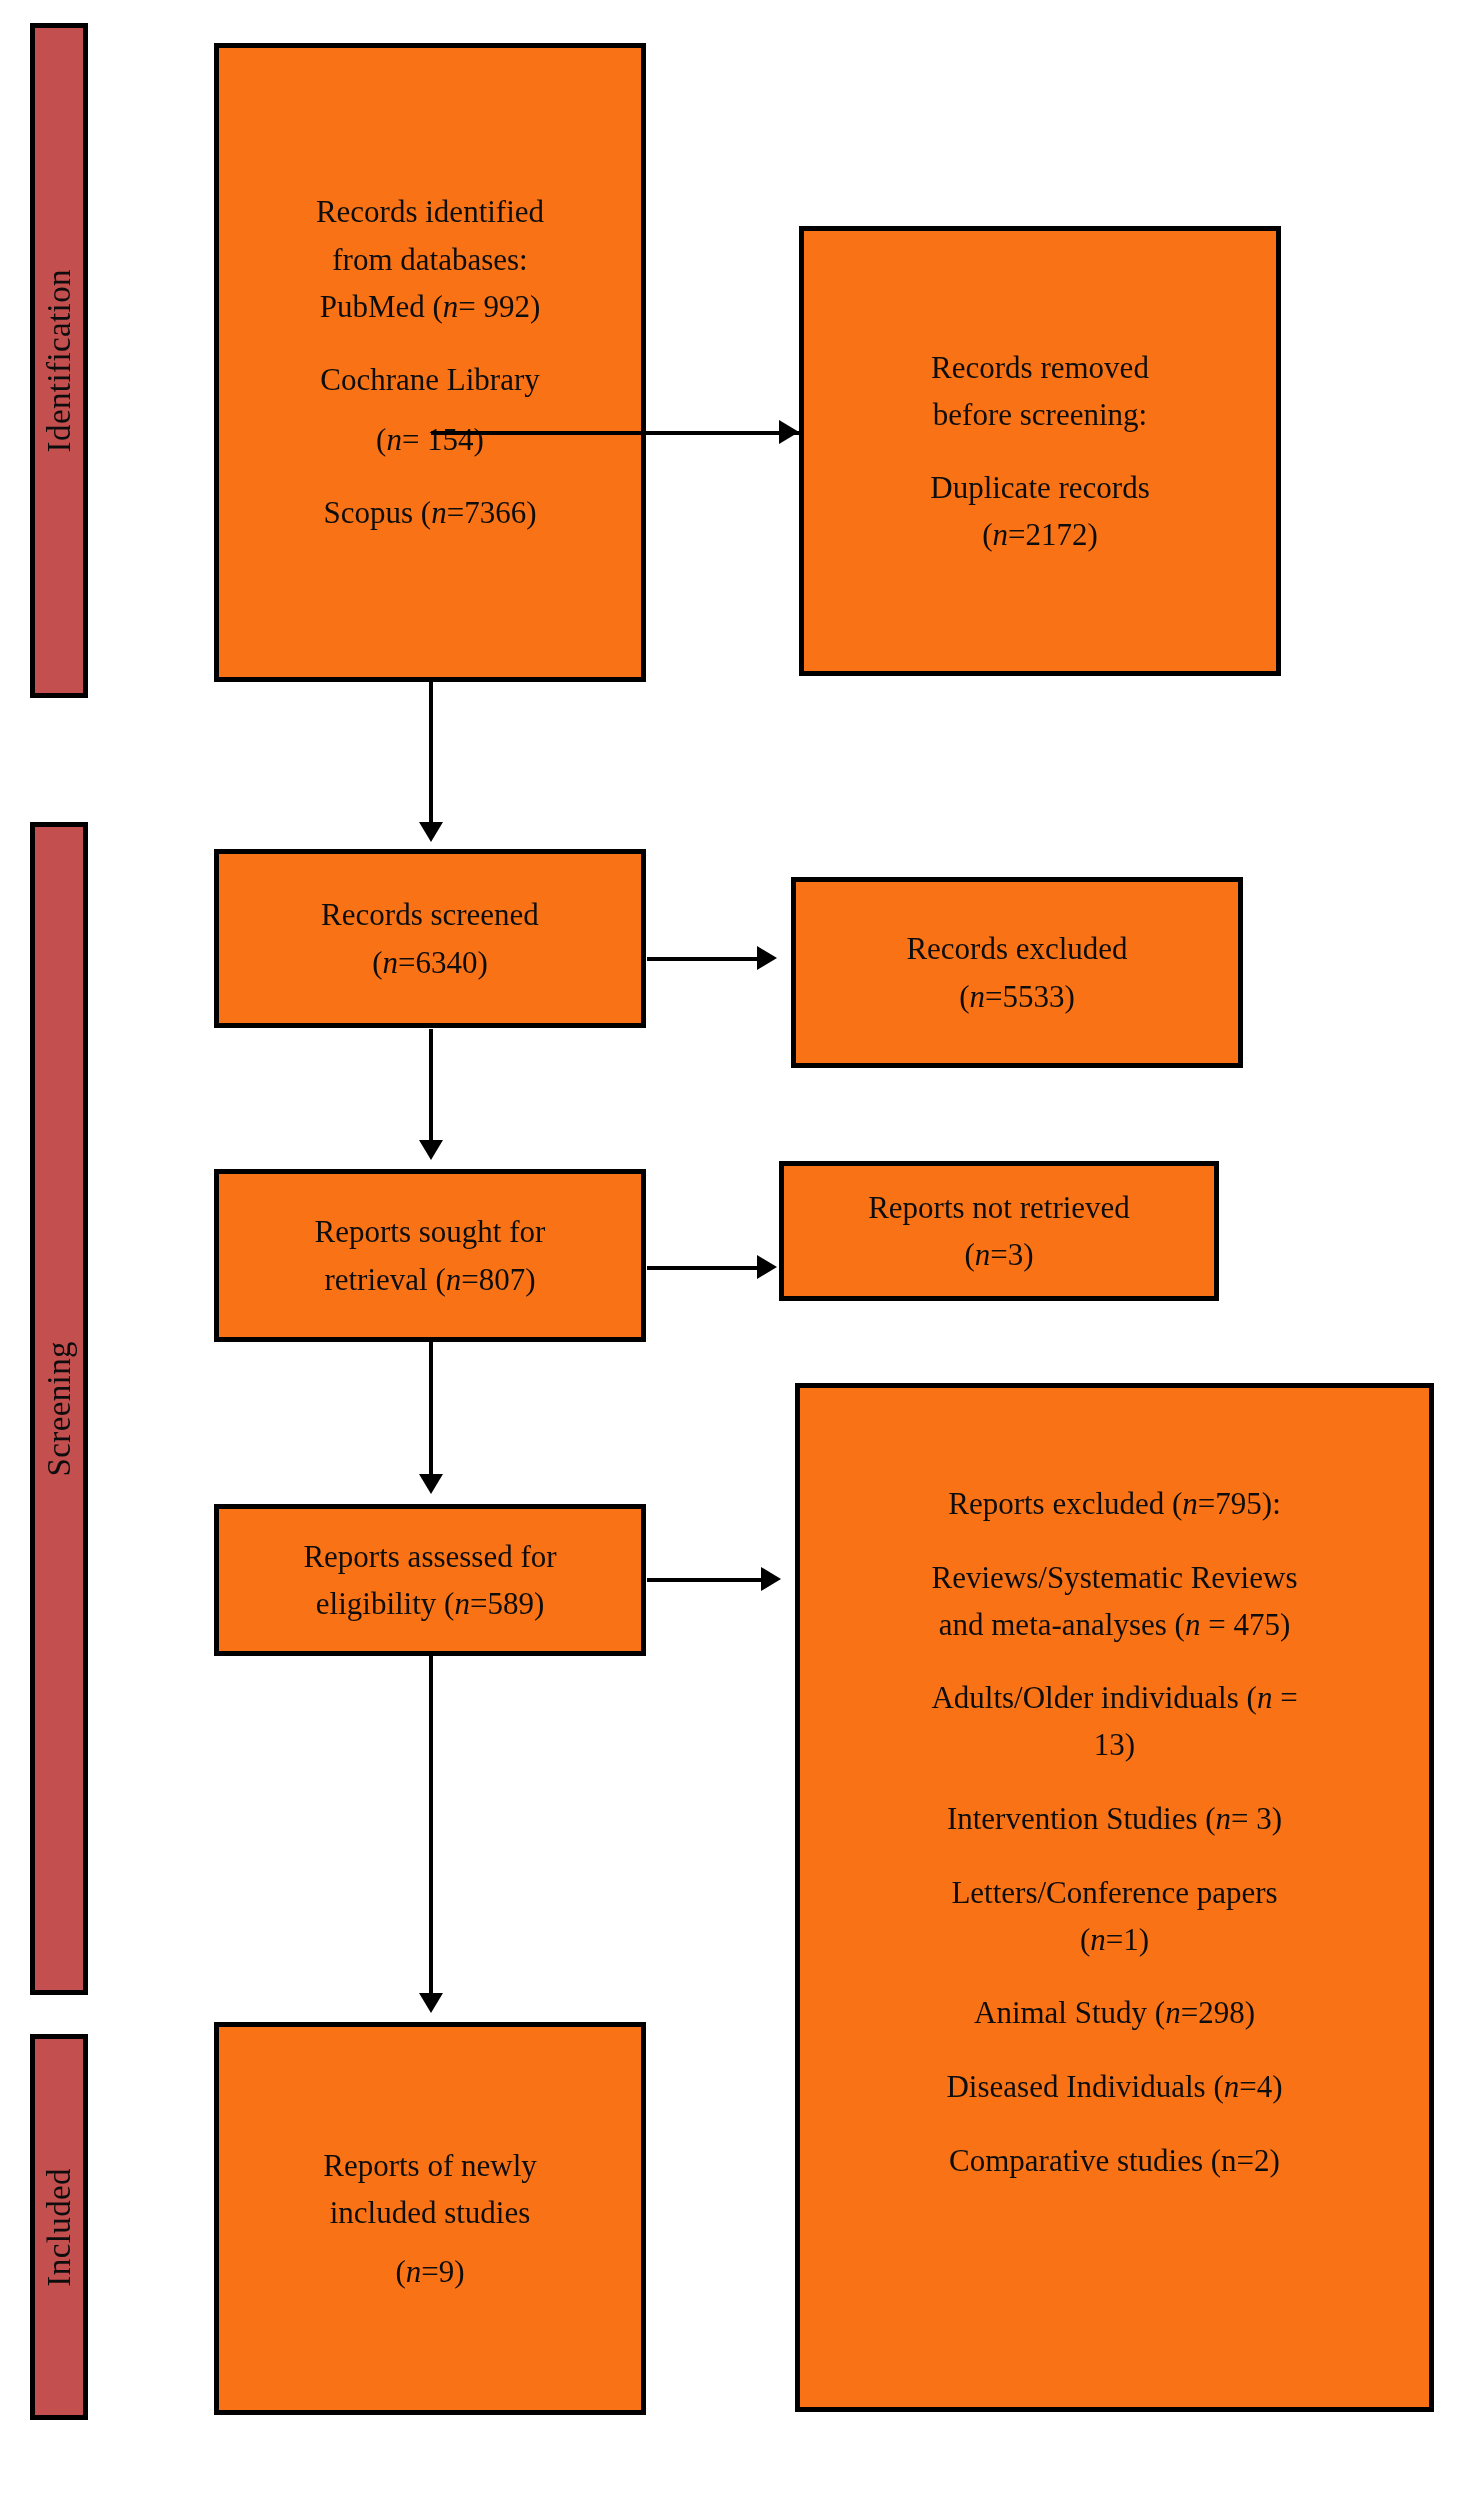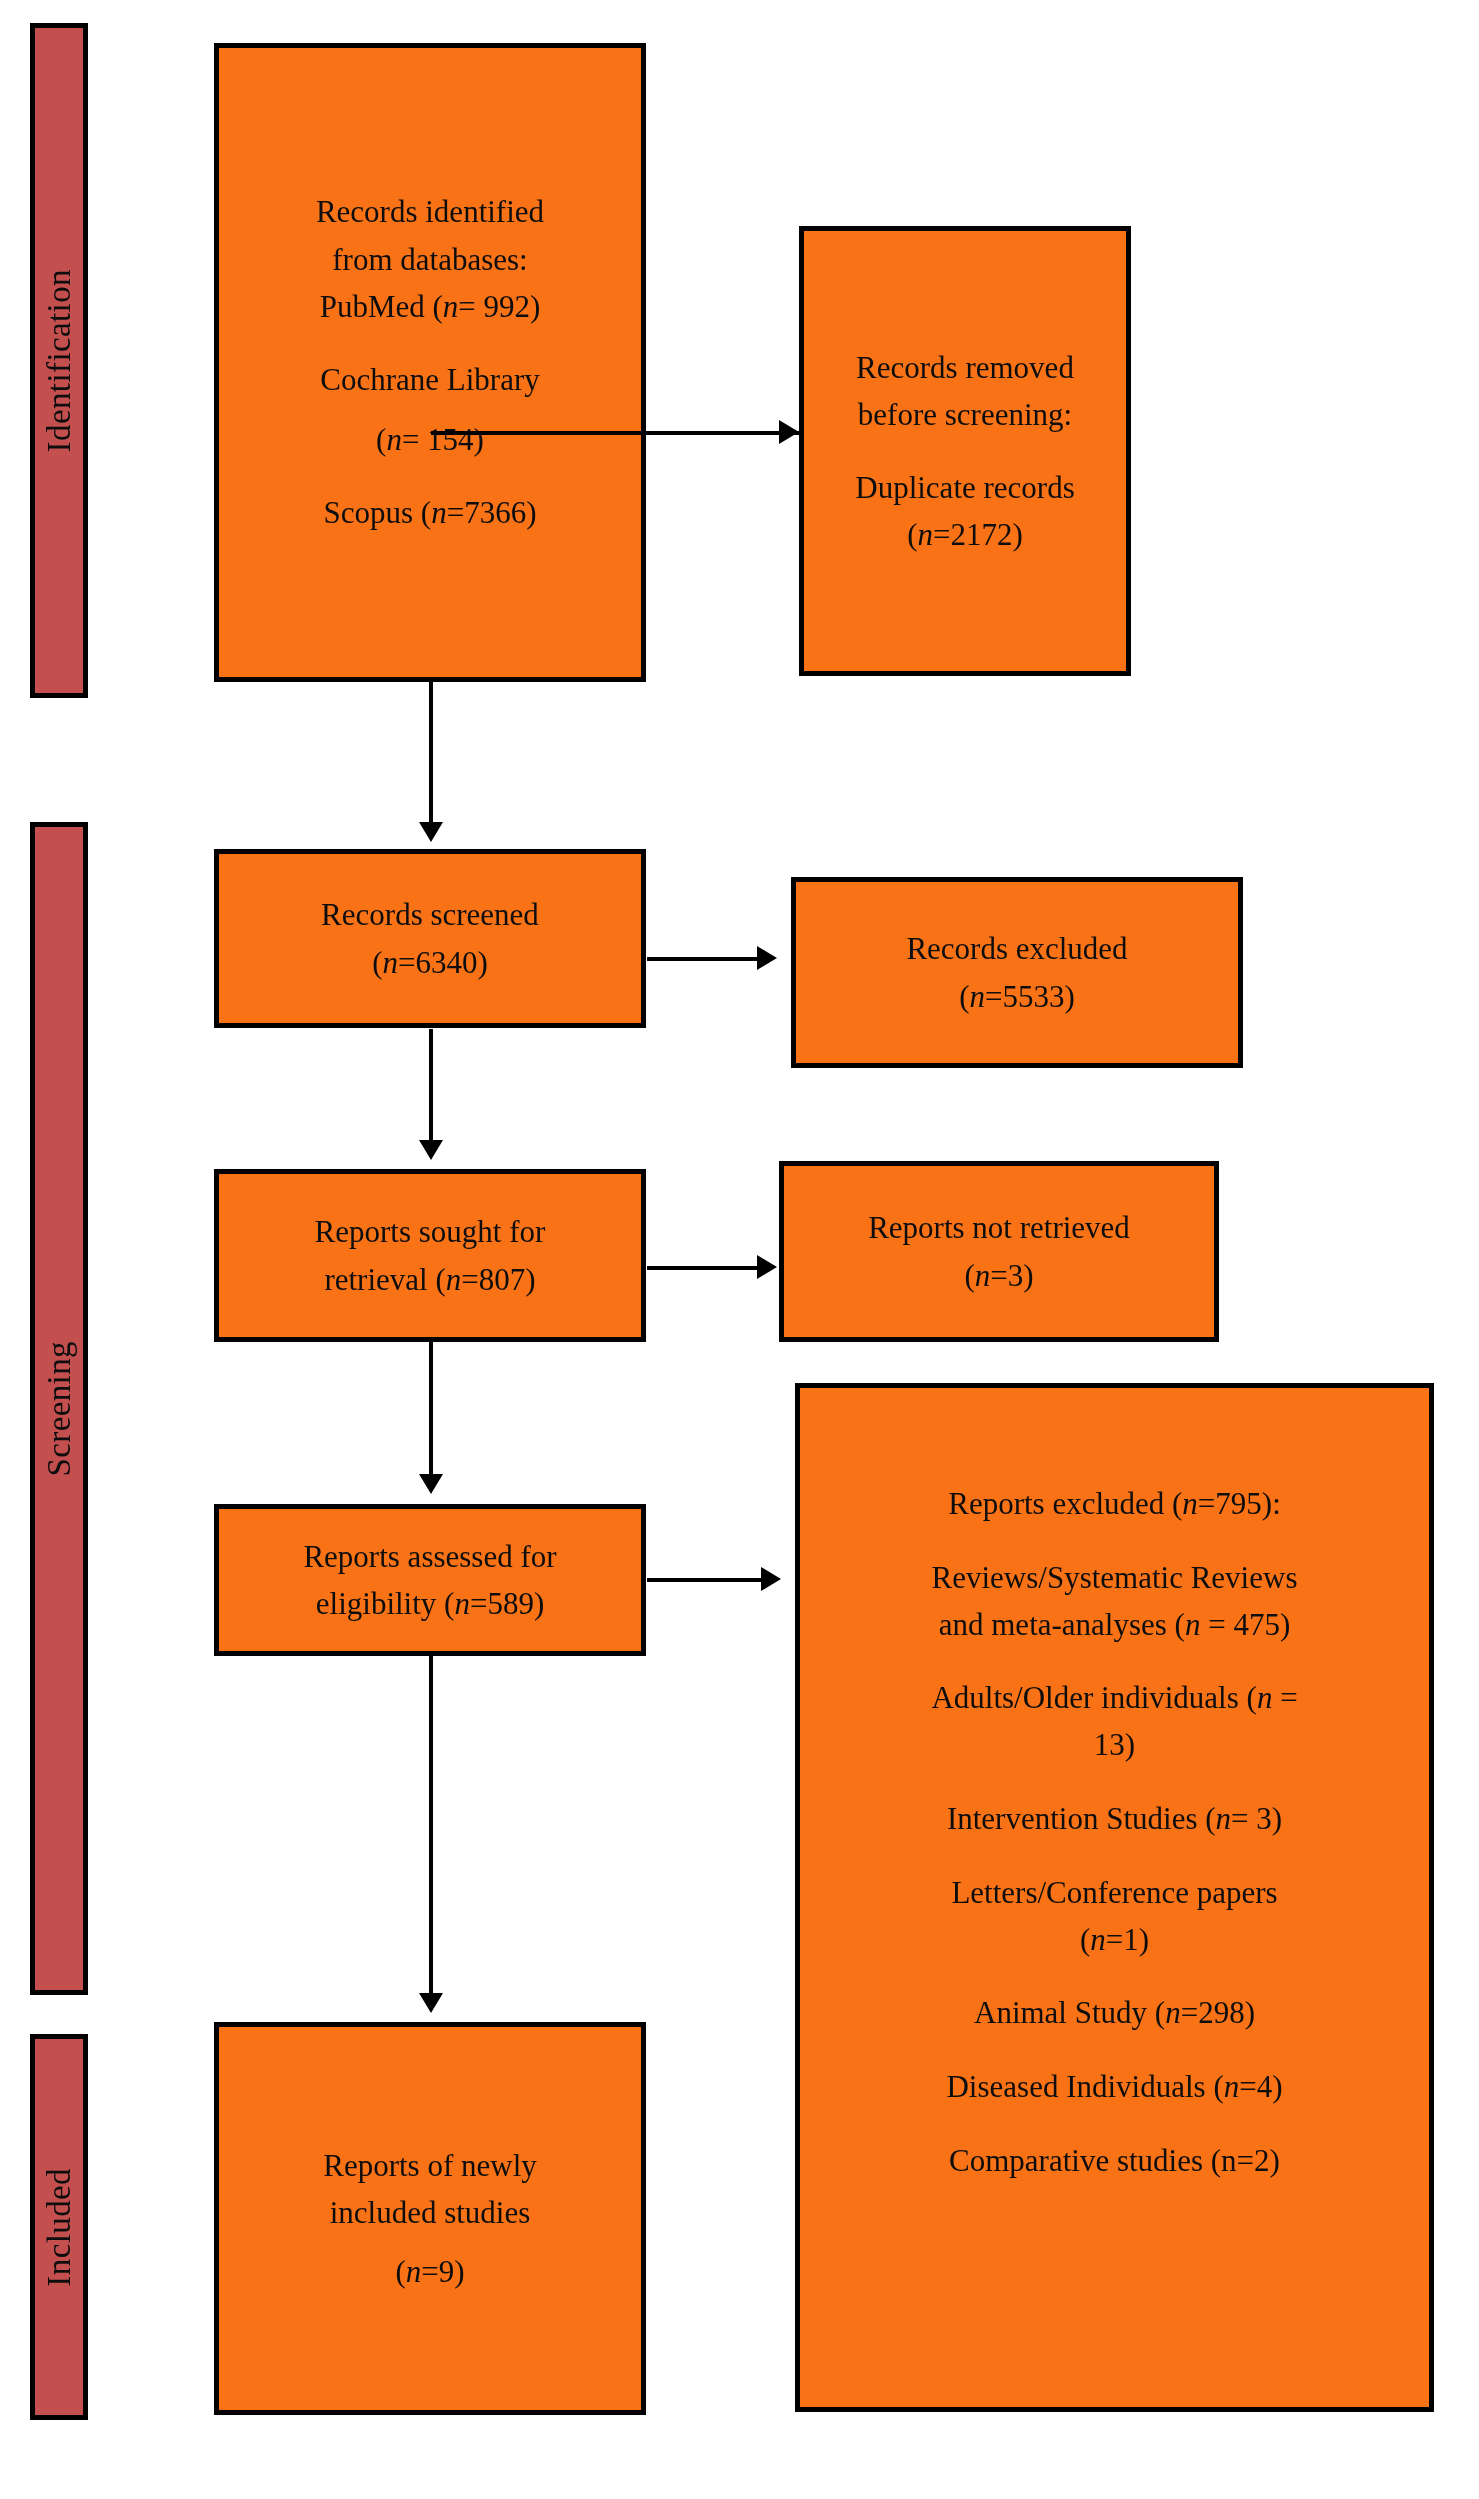--- a/index.html
+++ b/index.html
@@ -109,21 +109,21 @@
     <span class="ln">Records identified</span>
     <span class="ln">from databases:</span>
     <span class="ln"><span>PubMed (</span><em class="n">n</em><span>= 992)</span></span>
 
     <span class="ln gap-before">Cochrane Library</span>
     <span class="ln gap-sm"><span>(</span><em class="n">n</em><span>= 154)</span></span>
 
     <span class="ln gap-before"><span>Scopus (</span><em class="n">n</em><span>=7366)</span></span>
   </div>
 
-  <div class="box" style="left:799px; top:226px; width:332px; height:450px; padding:0 17px;">
+  <div class="box" style="left:799px; top:226px; width:482px; height:450px; padding:0 17px;">
     <span class="ln">Records removed</span>
     <span class="ln">before screening:</span>
     <span class="ln gap-before">Duplicate records</span>
     <span class="ln"><span>(</span><em class="n">n</em><span>=2172)</span></span>
   </div>
 
   <div class="hline" style="left:431px; top:431px; width:368px;"></div>
   <div class="vline" style="left:429px; top:431px; height:0px;"></div>
   <div class="arrow-right" style="left:779px; top:420px;"></div>
 
@@ -144,21 +144,21 @@
   <div class="arrow-right" style="left:757px; top:946px;"></div>
 
   <div class="vline" style="left:429px; top:1029px; height:113px;"></div>
   <div class="arrow-down" style="left:419px; top:1140px;"></div>
 
   <div class="box" style="left:214px; top:1169px; width:432px; height:173px; padding:0 17px;">
     <span class="ln">Reports sought for</span>
     <span class="ln"><span>retrieval (</span><em class="n">n</em><span>=807)</span></span>
   </div>
 
-  <div class="box" style="left:779px; top:1161px; width:440px; height:181px; padding:0 16px;">
+  <div class="box" style="left:779px; top:1161px; width:440px; height:140px; padding:0 16px;">
     <span class="ln">Reports not retrieved</span>
     <span class="ln"><span>(</span><em class="n">n</em><span>=3)</span></span>
   </div>
 
   <div class="hline" style="left:647px; top:1266px; width:113px;"></div>
   <div class="arrow-right" style="left:757px; top:1255px;"></div>
 
   <div class="vline" style="left:429px; top:1342px; height:134px;"></div>
   <div class="arrow-down" style="left:419px; top:1474px;"></div>
 

